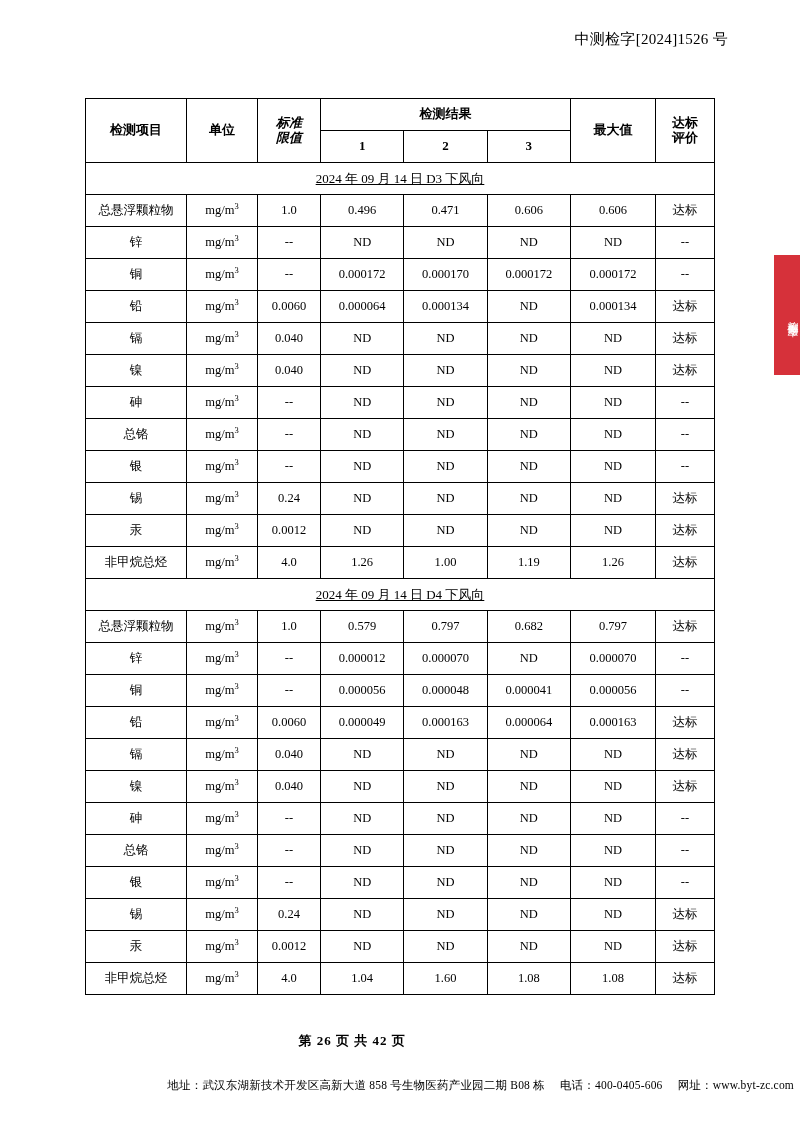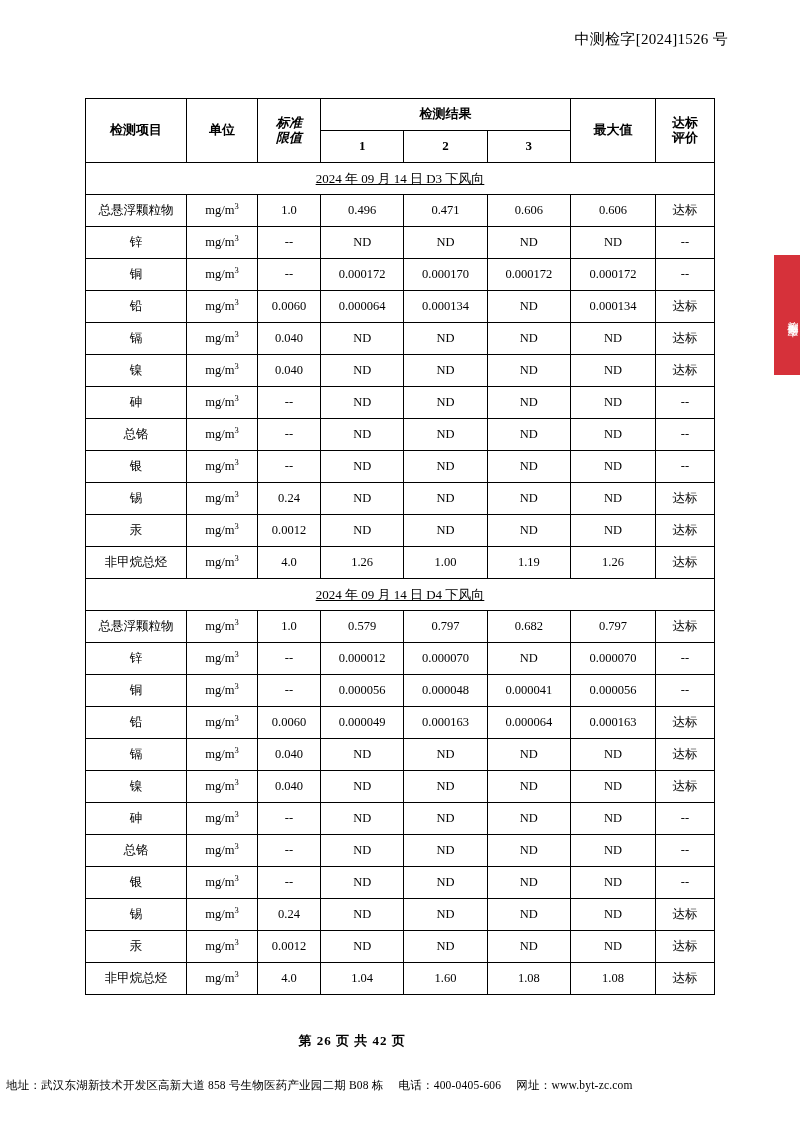--- a/index.html
+++ b/index.html
@@ -92,21 +92,21 @@
     text-align: center;
     font-size: 13px;
     font-weight: bold;
     letter-spacing: 1px;
   }
   .footer-addr {
     position: absolute;
     bottom: 38px;
     left: 0;
     width: 800px;
-    text-align: left;
+    text-align: right;
     font-size: 11.5px;
     letter-spacing: 0.2px;
   }
   .footer-addr span { margin: 0 6px; }
   .side-stamp {
     position: absolute;
     right: 0;
     top: 255px;
     width: 26px;
     height: 120px;

